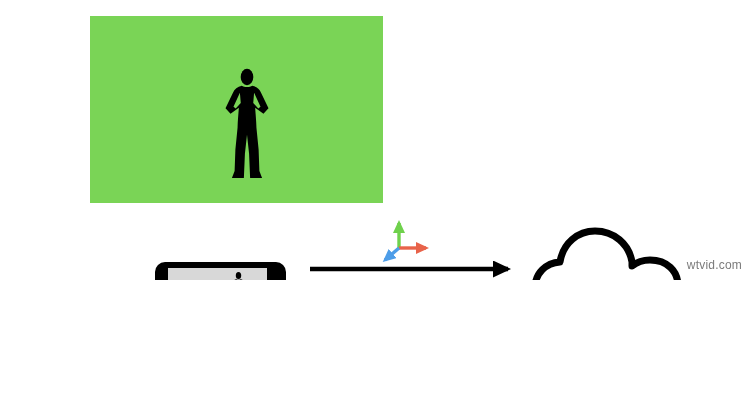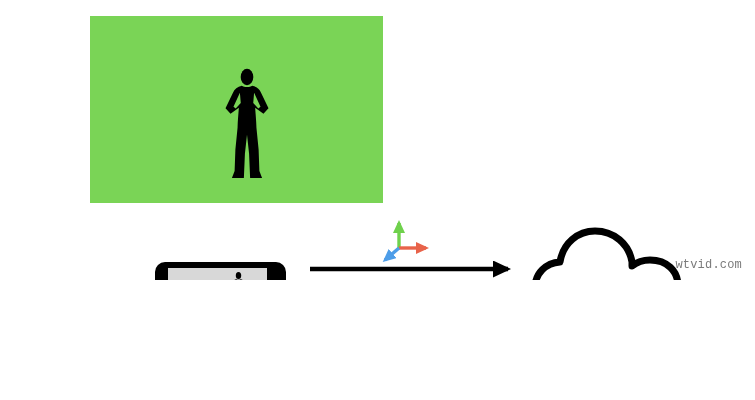--- a/index.html
+++ b/index.html
@@ -1,19 +1,19 @@
 <!DOCTYPE html>
 <html style="--background: #ffffff; --green-screen: #7ad456; --silhouette: #000000; --phone-body: #000000; --phone-screen: #d8d8d8; --phone-button: #ffffff; --arrow-black: #000000; --axis-green: #6fd14c; --axis-red: #e8634a; --axis-blue: #4d9de8; --cloud-stroke: #000000; --cloud-fill: #ffffff; --thumbnail-bg: #d8d8d8; --saturn: #000000; --ring-gap: #ffffff; --watermark: #7b7b7b;"><head>
 <meta charset="utf-8">
 <style>
   html,body{margin:0;padding:0;background:#fff;}
   #canvas{
     position:relative;width:755px;height:280px;overflow:hidden;
     background:var(--background,#ffffff);
-    font-family:Liberation Mono, monospace;
+    font-family:Liberation Sans, sans-serif;
   }
   .abs{position:absolute;}
 
   
   #green-screen{
     left:90px;top:16px;width:293px;height:187px;
     background:var(--green-screen,#7ad456);
   }
   #green-screen svg{position:absolute;left:131px;top:43px;width:52px;height:134px;}
 

